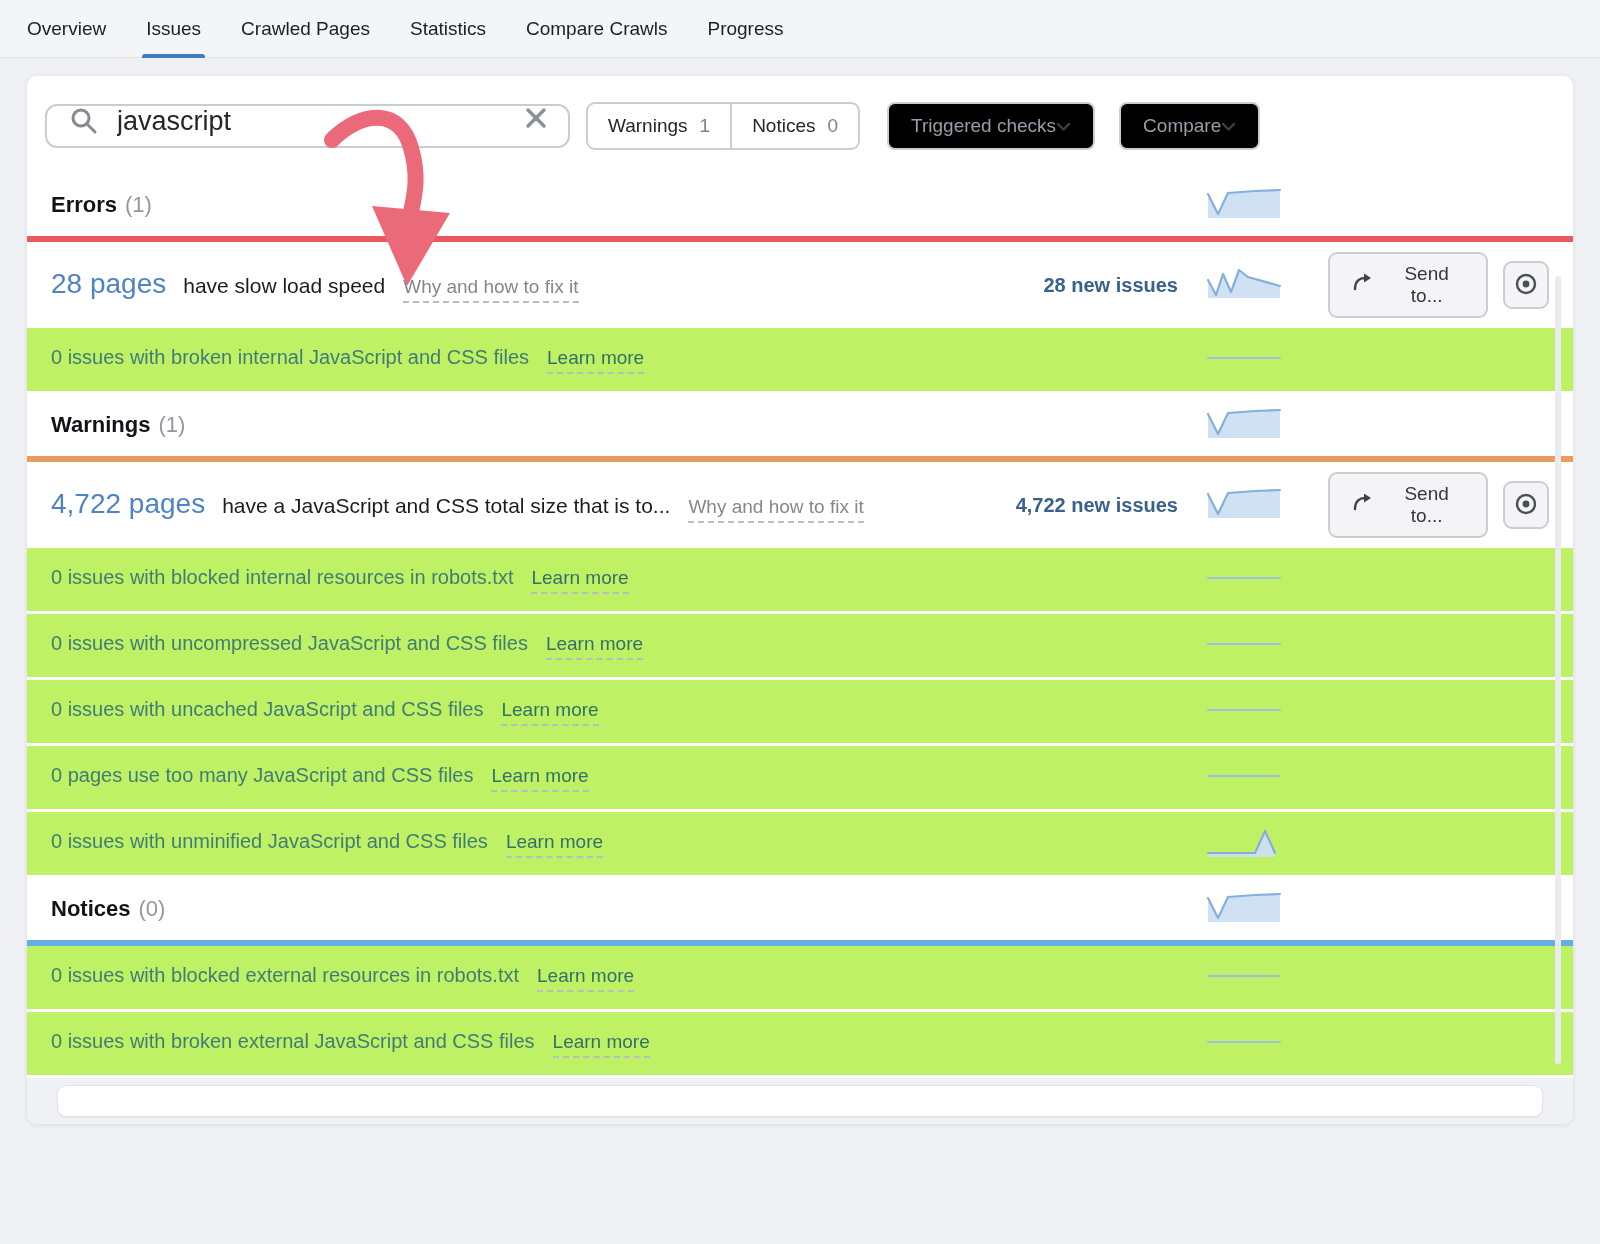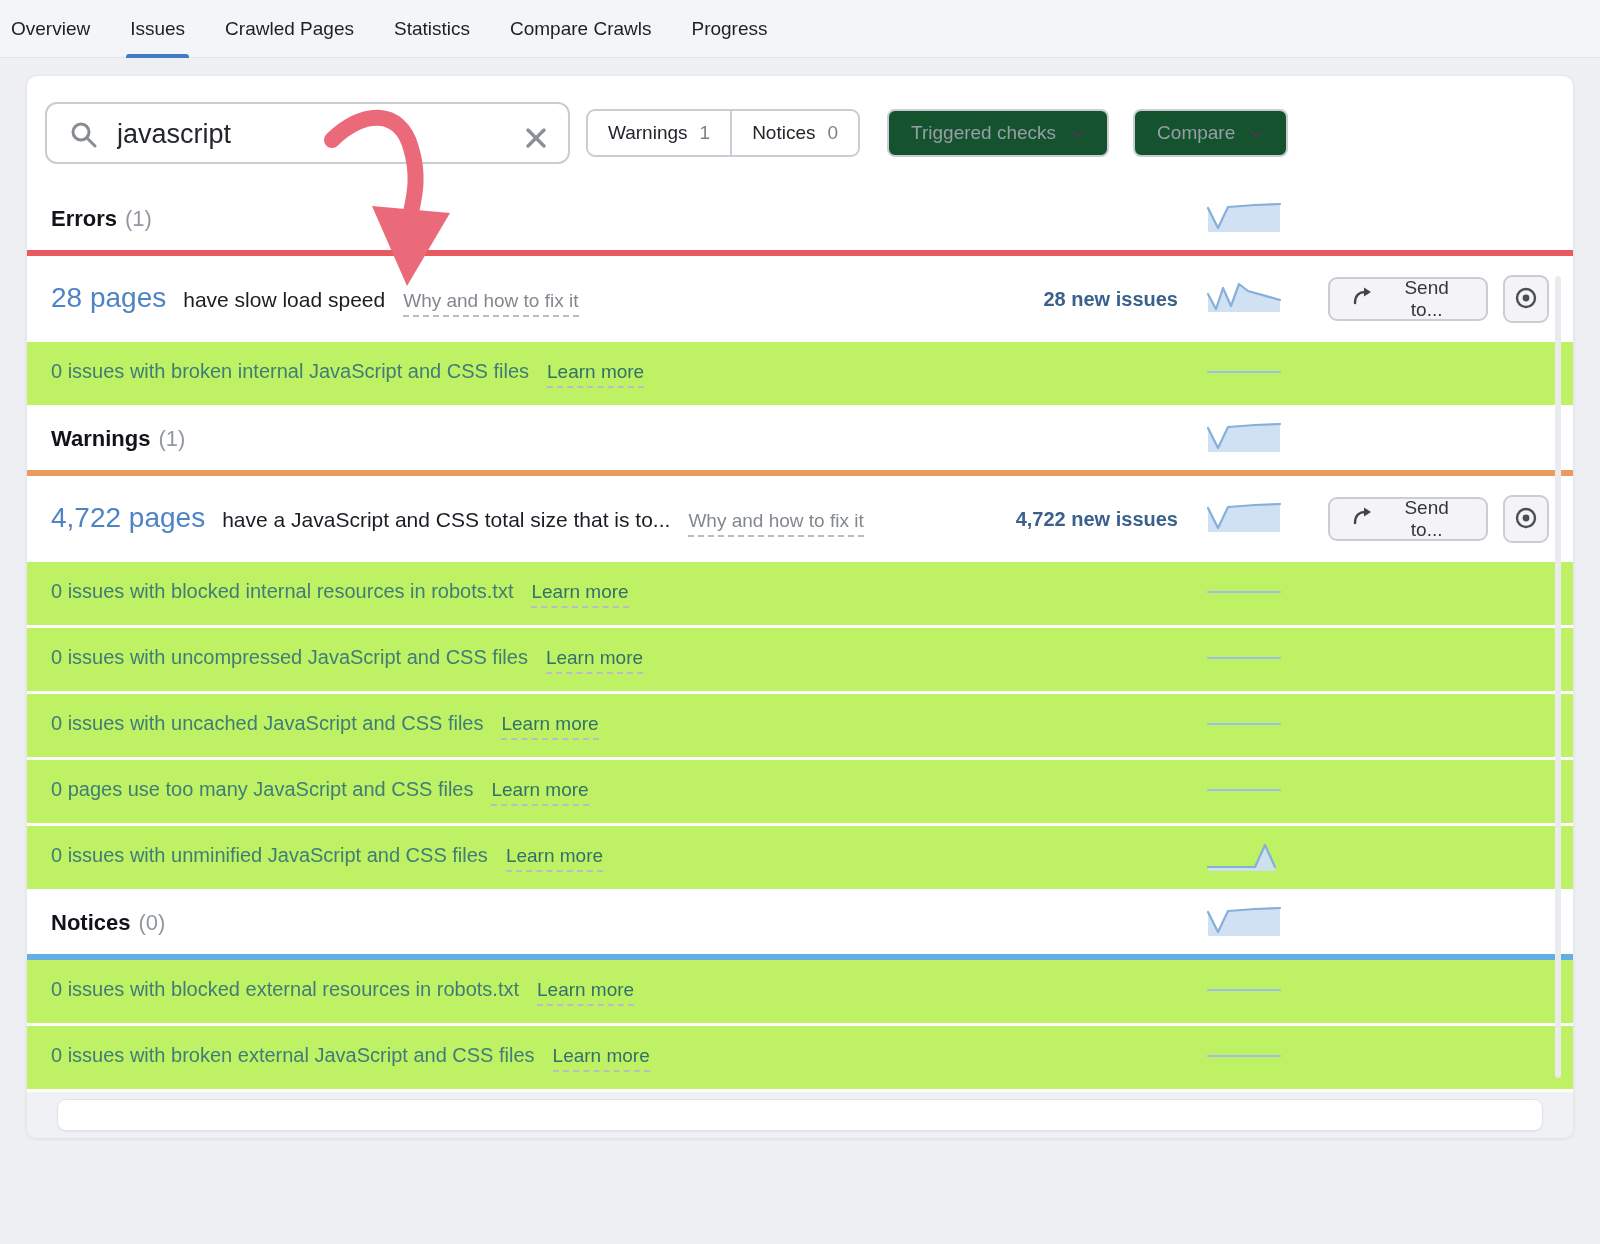--- a/index.html
+++ b/index.html
@@ -4,58 +4,58 @@
 <style>
   * { margin:0; padding:0; box-sizing:border-box; }
   html,body { width:1600px; height:1244px; }
   body {
     font-family:"Liberation Sans","DejaVu Sans",sans-serif;
     background:#eef0f3; color:#16181d; overflow:hidden; position:relative;
   }
   
   .topnav {
     height:58px; background:#f4f5f7; border-bottom:1px solid #e2e4e8;
-    display:flex; align-items:center; padding:0 11px; gap:40px;
+    display:flex; align-items:center; padding:0 27px; gap:40px;
   }
   .tab { font-size:19px; color:#1c1f24; cursor:pointer; position:relative;
          height:58px; display:flex; align-items:center; }
   .tab.active::after {
     content:""; position:absolute; left:-4px; right:-4px; bottom:0;
     height:4px; border-radius:3px 3px 0 0; background:var(--accent-blue);
   }
   
   .card {
     position:relative; margin:18px 27px 0 27px; background:#fff;
     border-radius:10px; box-shadow:0 1px 4px rgba(30,35,48,.10);
     overflow:hidden;
   }
   
   .toolbar { display:flex; align-items:center; padding:26px 18px 24px 18px; }
   .searchbox {
-    width:525px; height:62px; border:2px solid #c9ccd3; border-radius:12px;
-    background:#fff; display:flex; align-items:flex-end; padding:0 20px 12px 22px;
+    width:525px; height:44px; border:2px solid #c9ccd3; border-radius:12px;
+    background:#fff; display:flex; align-items:flex-start; padding:0 20px 12px 22px;
   }
   .searchbox input {
     border:none; outline:none; flex:1; font-size:27px; color:#23262b;
     font-family:inherit; margin-left:18px; background:transparent;
   }
   .iconbtn { background:none; border:none; cursor:pointer; display:flex; align-items:center; }
   .segmented {
     display:flex; margin-left:16px; border:2px solid #c9cdd4; border-radius:9px;
     overflow:hidden; height:48px; background:#fff;
   }
   .seg-cell {
     display:flex; align-items:center; gap:12px; padding:0 20px; font-size:19px;
     background:none; border:none; cursor:pointer; color:#23262b; font-family:inherit;
   }
   .seg-cell + .seg-cell { border-left:2px solid #c9cdd4; }
   .seg-count { color:#7c828c; }
   .chip {
-    display:flex; align-items:center; gap:14px; height:48px; padding:0 22px;
-    border:2px solid #c9cdd4; border-radius:8px; background:#14532d; cursor:pointer;
+    display:flex; align-items:center; height:48px; padding:0 22px;
+    border:2px solid #c9cdd4; border-radius:8px; background:#000000; cursor:pointer;
     font-size:19px; color:#989ea8; font-family:inherit;
   }
   .chip.tc { margin-left:27px; }
   .chip.cat { margin-left:24px; }
   
   .row {
     display:grid; grid-template-columns:1fr 185px 120px 245px;
     align-items:center; padding:0 24px;
   }
   .header-row { height:62px; }
@@ -72,21 +72,21 @@
     border-bottom:2px dashed #b8bcc3; padding-bottom:3px; margin-left:18px;
   }
   .why-link { color:#83888f; }
   .zero-text { color:#417d77; font-size:20px; }
   .learn-link { color:#33706a; }
   .new-issues-cell { text-align:right; padding-right:6px;font-weight:bold; }
   .new-issues-cell a { color:#3a618c; font-size:20px; text-decoration:none; cursor:pointer; }
   .spark-cell { display:flex; justify-content:center; align-items:center; }
   .actions { display:flex; align-items:center; gap:15px; padding-left:24px; }
   .send-btn {
-    display:flex; align-items:center; gap:16px; height:44px; padding:0 22px;
+    display:flex; align-items:center; gap:16px; height:66px; padding:0 22px;
     background:#f4f4f6; border:2px solid #c9cdd4; border-radius:9px;
     font-size:19px; color:#33373d; cursor:pointer; font-family:inherit;
   }
   .eye-btn {
     width:48px; height:48px; background:#f4f4f6; border:2px solid #c9cdd4;
     border-radius:9px; cursor:pointer; display:flex; align-items:center; justify-content:center;
   }
   
   .card-footer { height:46px; background:#f0f1f5; position:relative; }
   .hscroll {

